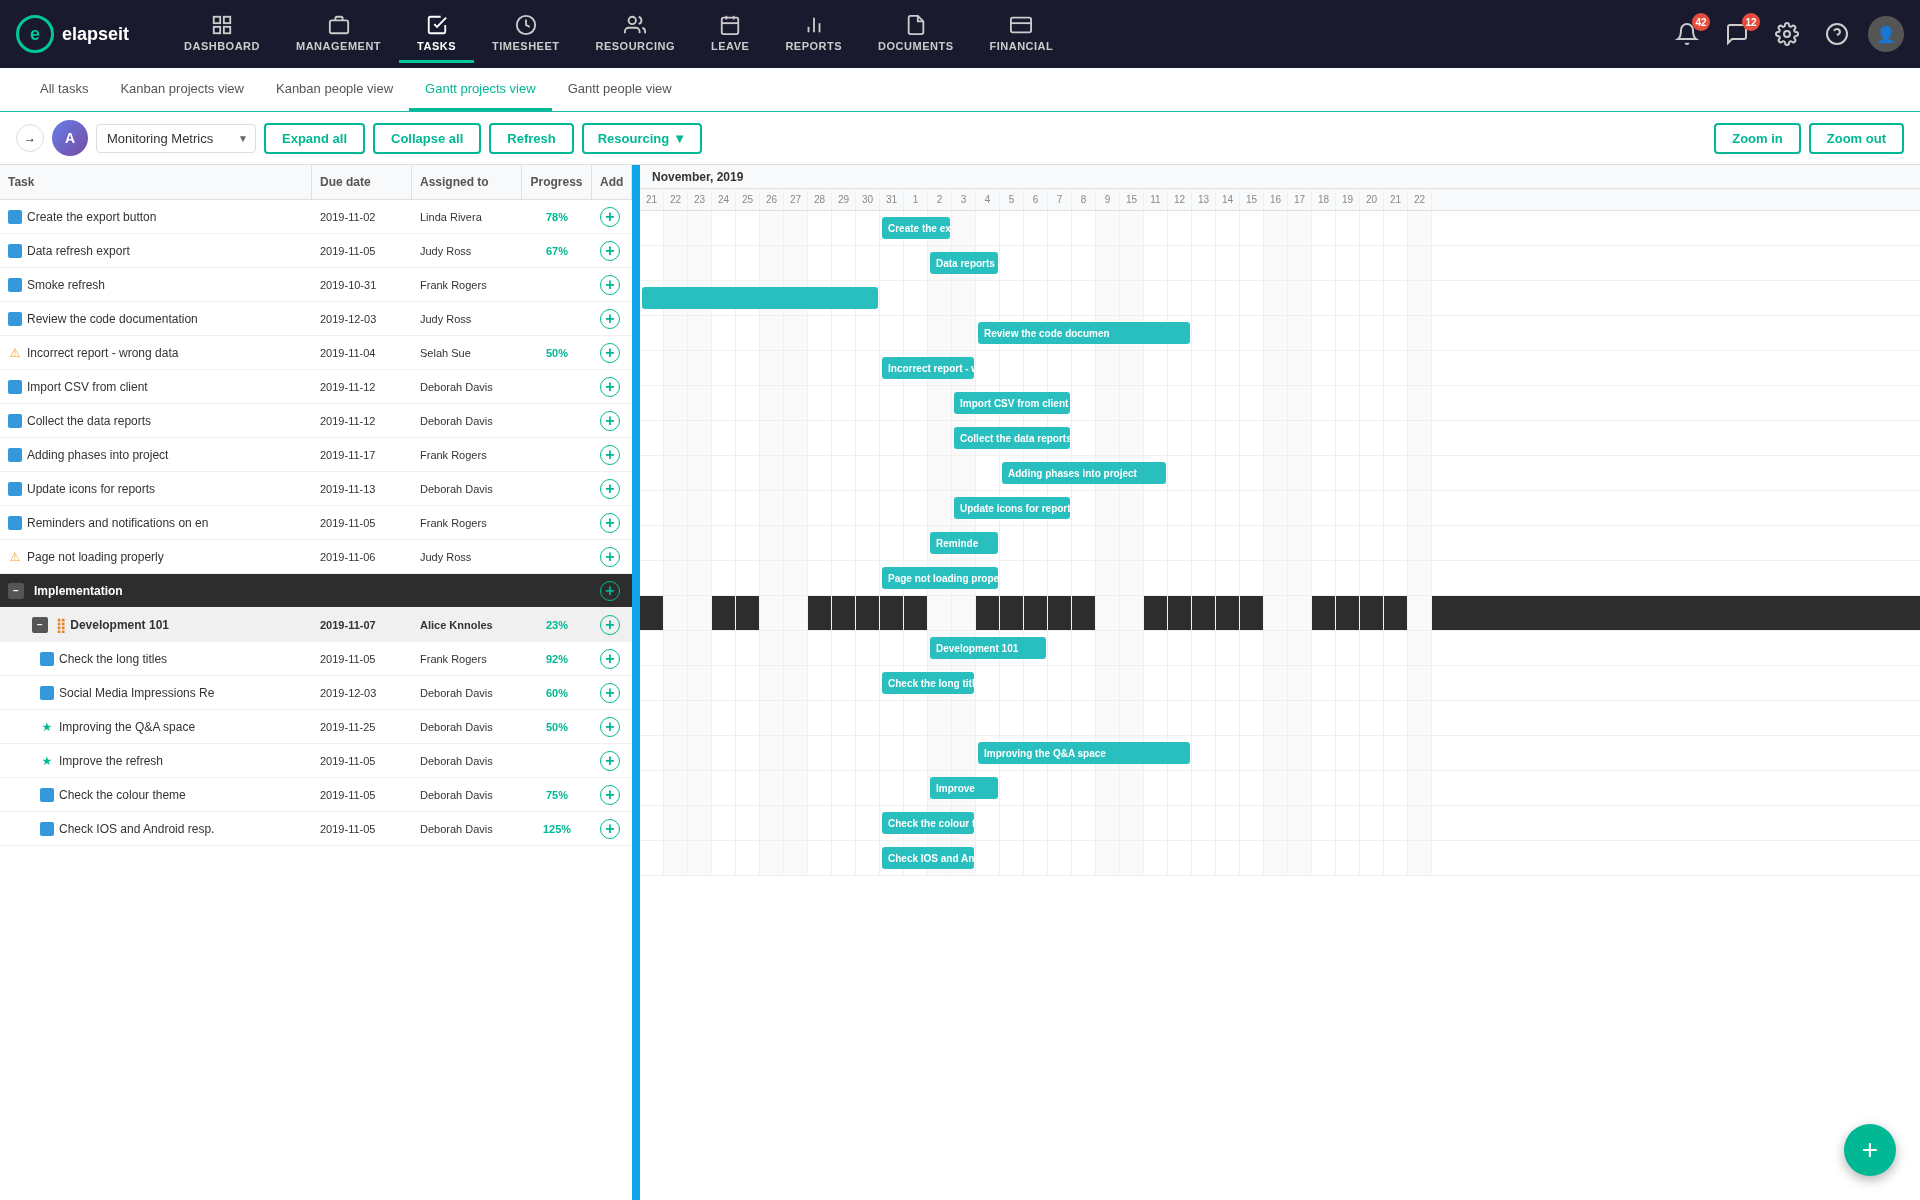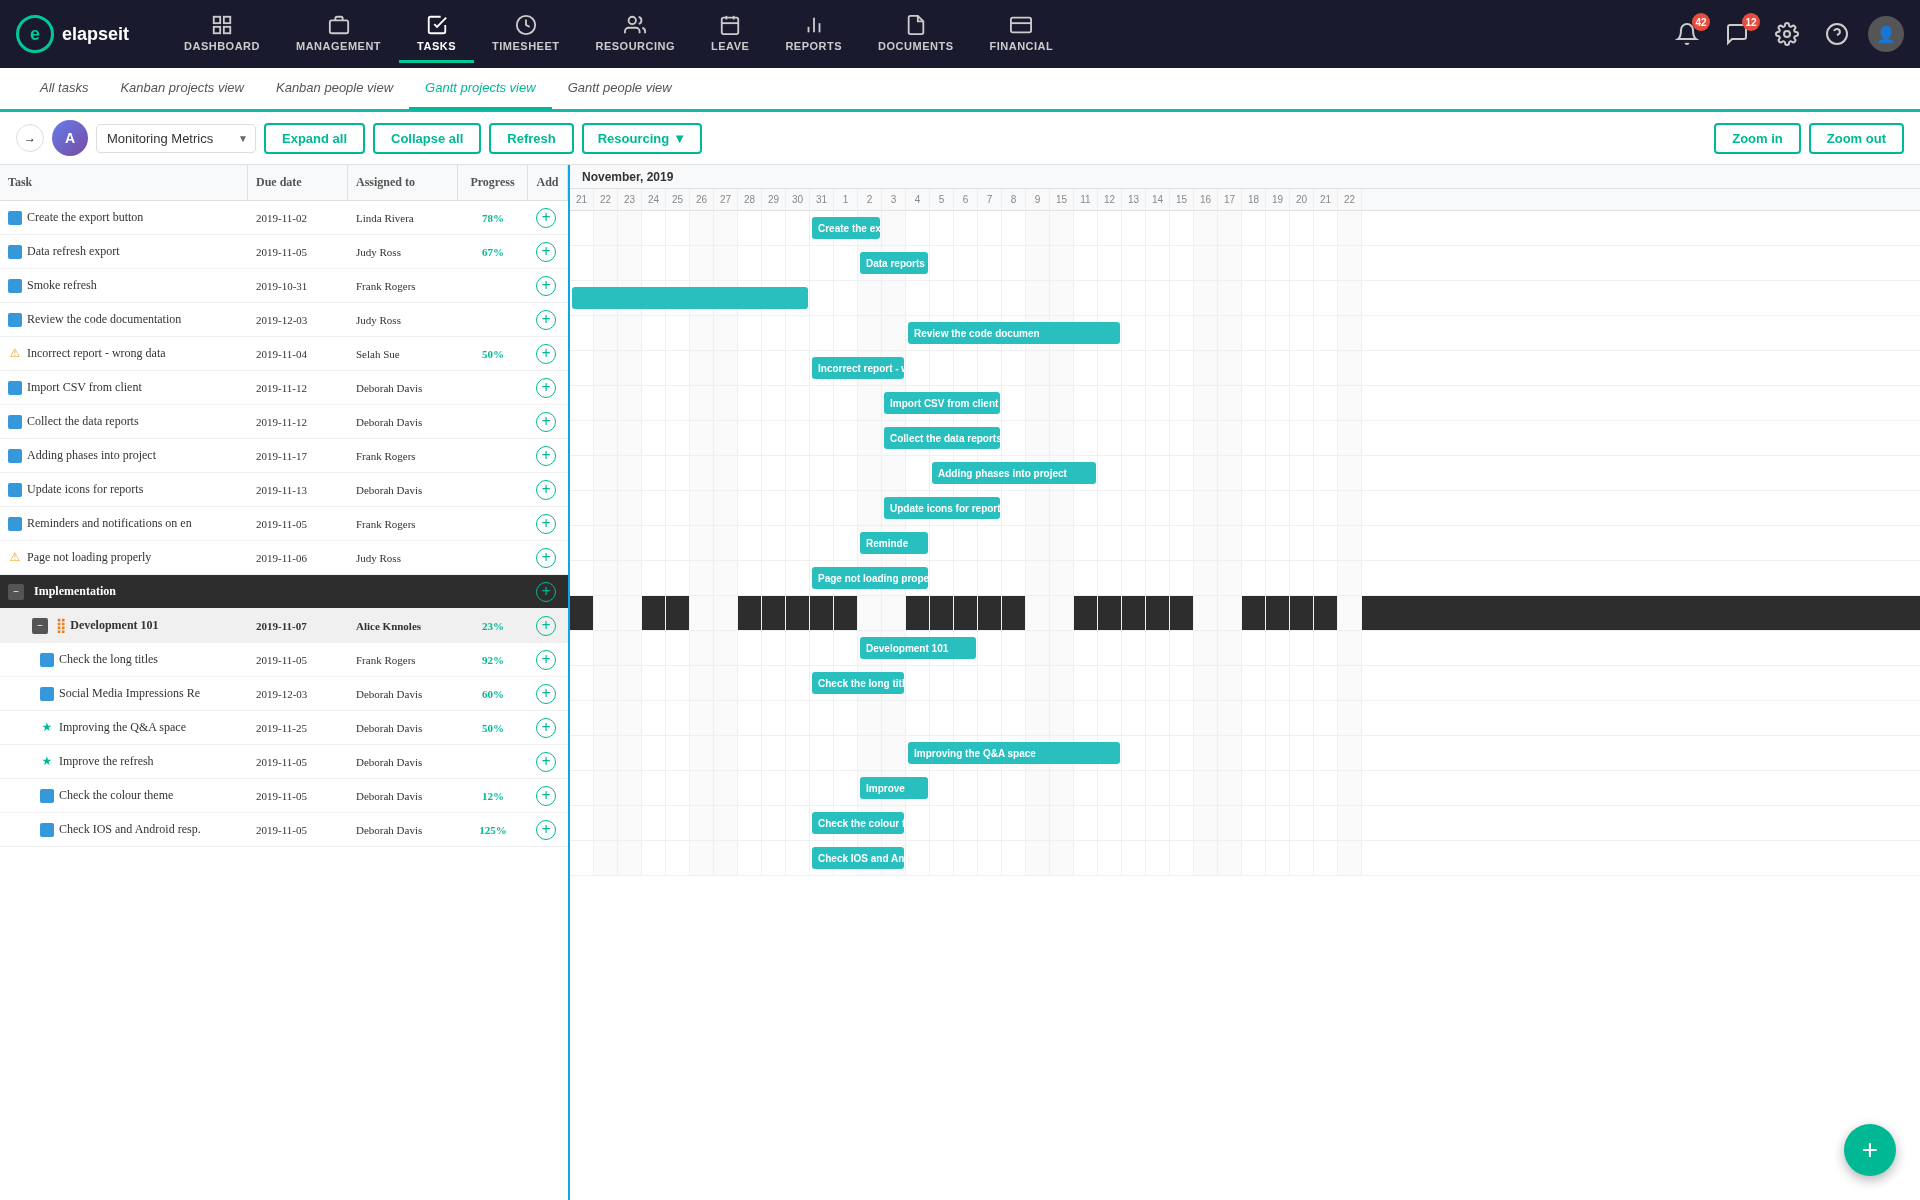--- a/index.html
+++ b/index.html
@@ -53,25 +53,24 @@
     .avatar-circle {
       width: 36px; height: 36px; border-radius: 50%;
       background: #555; display: flex; align-items: center; justify-content: center;
       color: white; font-size: 16px; cursor: pointer;
     }
 
     
     .sub-nav {
       background: white;
       display: flex;
-      align-items: flex-start;
-      border-bottom: 3px solid #14b8a6;
+      align-items: center;
+      border-bottom: 1px solid #14b8a6;
       padding: 0 24px;
       height: 44px;
-      font-style: italic;
     }
     .sub-nav-item {
       padding: 12px 16px;
       color: #555; font-size: 13px; cursor: pointer;
       border-bottom: 3px solid transparent;
       white-space: nowrap;
     }
     .sub-nav-item.active {
       color: #00b894; border-bottom: 3px solid #00b894;
     }
@@ -132,27 +131,26 @@
 
     
     .main-content {
       display: flex;
       height: calc(1200px - 68px - 44px - 52px);
       overflow: hidden;
     }
 
     
     .gantt-table {
-      width: 570px;
+      width: 640px;
       flex-shrink: 0;
-      border-right: 2px solid #0ea5e9;
+      border-right: 8px solid #0ea5e9;
       background: white;
       overflow-y: auto;
       overflow-x: hidden;
-      font-family: Liberation Serif, serif;
     }
     .table-header {
       display: flex;
       background: #f8f9fa;
       border-bottom: 1px solid #e0e0e0;
       position: sticky; top: 0; z-index: 10;
     }
     .th {
       padding: 10px 8px;
       font-size: 12px; font-weight: 600; color: #555;
@@ -631,21 +629,21 @@
             <div class="add-btn">+</div>
           </div>
     </div>
         <div class="table-row">
       <div class="td td-task" style="padding-left:40px;">
         <div class="task-icon-blue"></div>
         <span>Check the colour theme</span>
       </div>
       <div class="td td-date">2019-11-05</div>
       <div class="td td-assign">Deborah Davis</div>
-      <div class="td td-progress">12%</div>
+      <div class="td td-progress">75%</div>
       <div class="td td-add">
             <div class="add-btn">+</div>
           </div>
     </div>
         <div class="table-row">
       <div class="td td-task" style="padding-left:40px;">
         <div class="task-icon-blue"></div>
         <span>Check IOS and Android resp.</span>
       </div>
       <div class="td td-date">2019-11-05</div>

